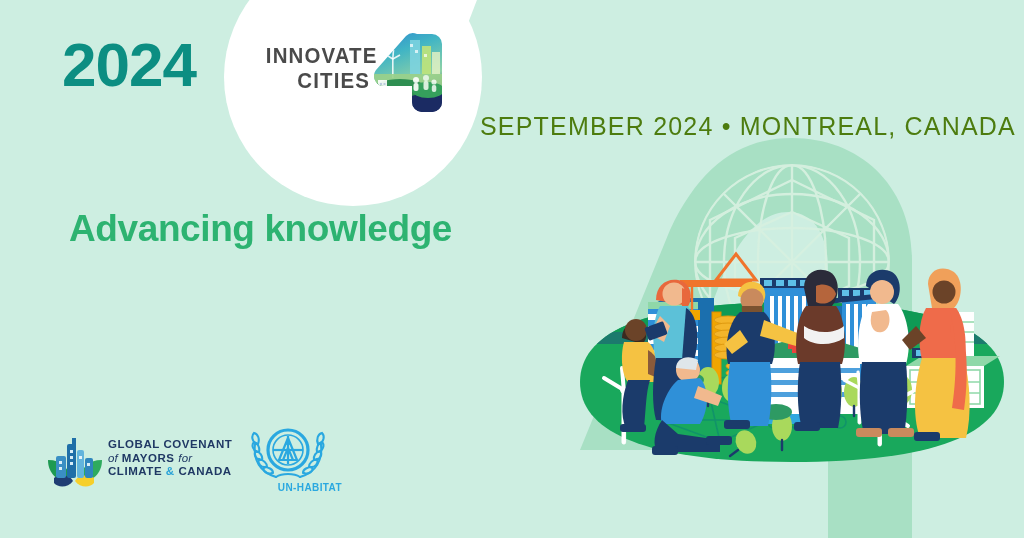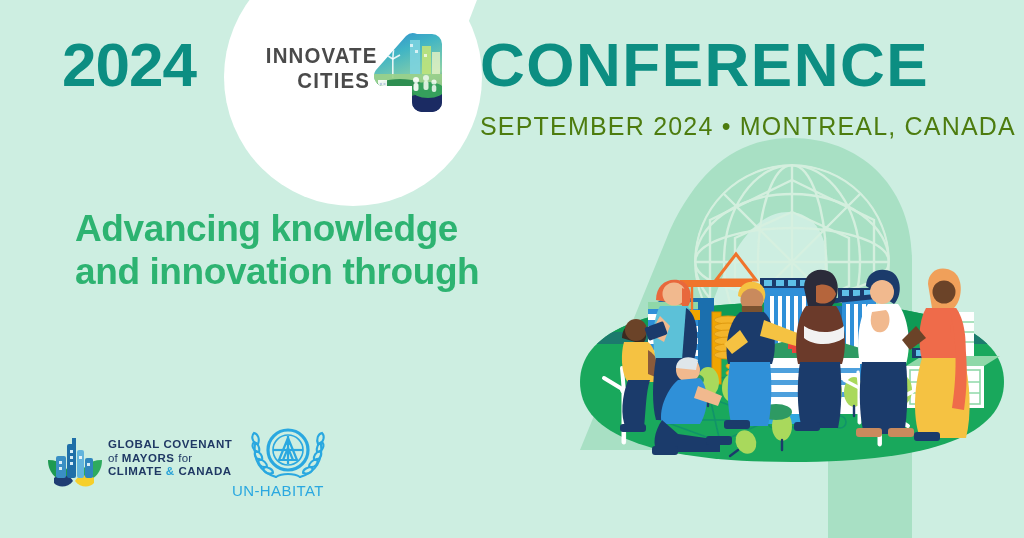--- a/index.html
+++ b/index.html
@@ -57,45 +57,45 @@
   .conf-sub{
     position:absolute;left:480px;top:112px;
     font-size:25px;line-height:28px;
     font-weight:400;letter-spacing:1.2px;
     color:#4d7c0f;
     white-space:nowrap;
   }
 
   
   .headline{
-    position:absolute;left:75px;top:207px;width:500px;
+    position:absolute;left:69px;top:207px;width:500px;
     font-size:37px;line-height:43px;
     font-weight:800;letter-spacing:-.4px;
     color:#2db371;
   }
   .headline span{display:block;}
 
   
   .logos{position:absolute;left:46px;top:422px;height:80px;}
   .gcom{position:absolute;left:0;top:8px;width:170px;height:66px;}
   .gcom-mark{position:absolute;left:0;top:0;width:58px;height:62px;}
   .gcom-text{
     position:absolute;left:62px;top:8px;
     color:#1f3864;font-size:11.5px;line-height:13.5px;
     font-weight:700;letter-spacing:.55px;
     white-space:nowrap;
   }
-  .gcom-text .it{font-weight:400;letter-spacing:.2px;}
+  .gcom-text .it{font-style:italic;font-weight:400;letter-spacing:.2px;}
   .gcom-text .amp{color:#2aa3d8;}
 
   .unh{position:absolute;left:186px;top:0;width:110px;height:80px;}
   .unh-mark{position:absolute;left:14px;top:0;width:84px;height:60px;}
   .unh-text{
-    position:absolute;left:0;top:60px;width:110px;text-align:left;
-    color:#2aa8e0;font-size:15px;font-weight:400;letter-spacing:.4px;
+    position:absolute;left:0;top:60px;width:110px;text-align:right;
+    color:#2aa8e0;font-size:10px;font-weight:700;letter-spacing:.4px;
   }
 
   
   .illus{position:absolute;left:560px;top:120px;width:464px;height:418px;}
   .illus svg{display:block;}
 </style>
 </head>
 <body>
 
 <div id="banner">
@@ -157,26 +157,24 @@
           <ellipse cx="34" cy="70" rx="3.5" ry="5" fill="#8fd28a"></ellipse>
 
           <rect x="8" y="52" width="9" height="12" fill="#ffffff" opacity=".9"></rect>
           <rect x="10" y="55" width="2" height="2" fill="#bcd"></rect>
           <rect x="13.5" y="55" width="2" height="2" fill="#bcd"></rect>
         </g>
       </svg>
     </div>
   </div>
 
-  <div class="conf-title">CONFERENCE</div>
   <div class="conf-sub">SEPTEMBER 2024 • MONTREAL, CANADA</div>
 
   <div class="headline">
     <span>Advancing knowledge</span>
-    <span>and innovation through</span>
   </div>
 
   <div class="logos">
 
     <div class="gcom">
       <div class="gcom-mark">
         <svg viewBox="0 0 58 62" width="58" height="62">
 
           <path d="M2 30 C2 44 12 52 24 52 C24 38 16 30 2 30 Z" fill="#1e9a52"></path>
           <path d="M56 30 C56 44 46 52 34 52 C34 38 42 30 56 30 Z" fill="#2eab5e"></path>

